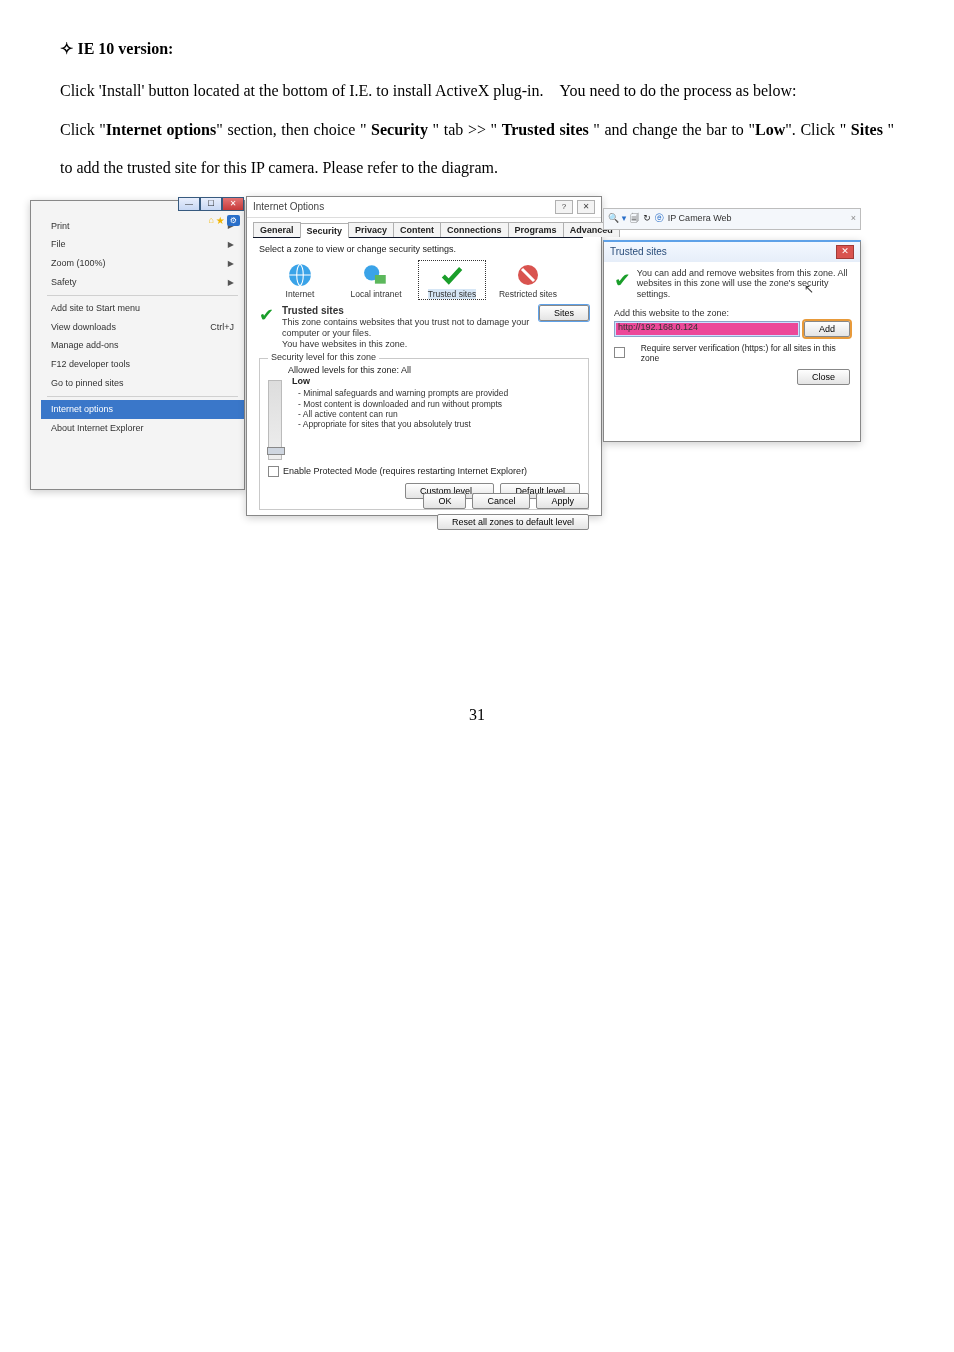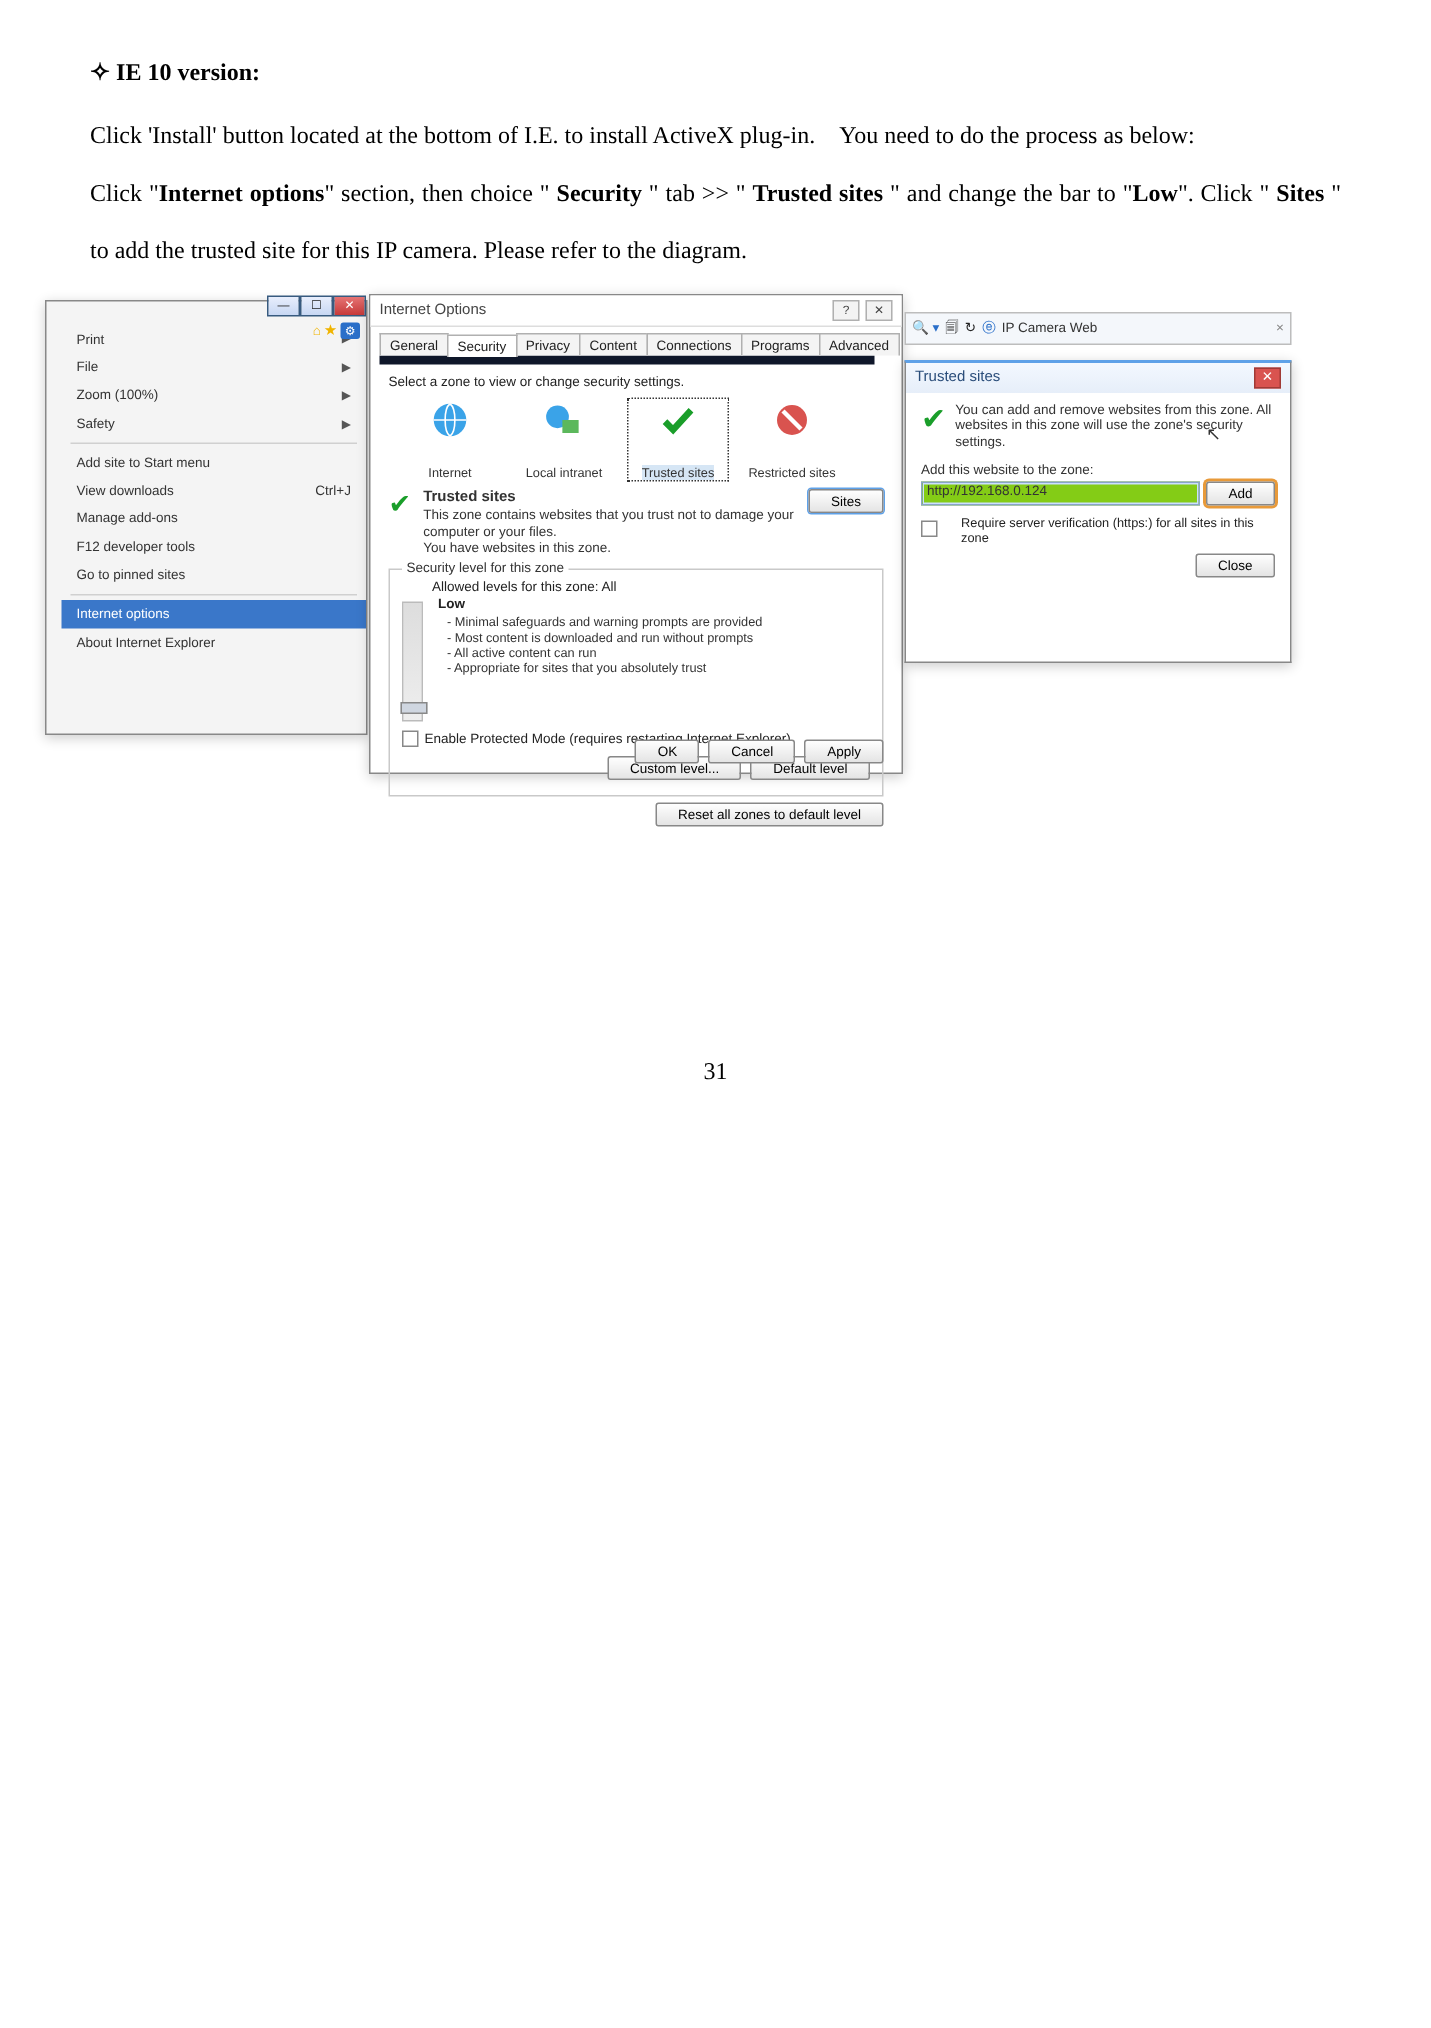--- a/index.html
+++ b/index.html
@@ -19,28 +19,28 @@
   .tools-list { padding: 16px 0 0 10px; }
   .tools-item { padding: 4px 10px 4px 10px; color: #333; display: flex; justify-content: space-between; align-items: center; }
   .tools-item.sel { background: #3a77c9; color: #fff; }
   .tools-sep { border-top: 1px solid #d0d0d0; margin: 3px 6px; }
   .arrow-r { font-size: 8px; color: #555; }
   
   .io-dialog { left: 216px; top: 0; width: 356px; height: 320px; }
   .io-title { display: flex; justify-content: space-between; align-items: center; background: #fff; border-bottom: 1px solid #ddd; padding: 3px 6px; font-size: 10px; color: #444; }
   .io-title .wbtns { display: flex; gap: 4px; }
   .wbtn { width: 18px; height: 14px; border: 1px solid #b0b0b0; background: #f3f3f3; display: flex; align-items: center; justify-content: center; font-size: 8px; }
-  .tabs { display: flex; border-bottom: 6px solid #0f172a; margin: 4px 18px 0 6px; }
+  .tabs { display: flex; border-bottom: 1px solid #0f172a; margin: 4px 18px 0 6px; font-weight: bold; }
   .tab { padding: 2px 6px; border: 1px solid #b0b0b0; border-bottom: none; font-size: 9px; background: #f4f4f4; margin-right: -1px; }
   .tab.active { background: #fff; position: relative; top: 1px; }
   .io-body { padding: 6px 12px 8px 12px; }
   .zones { display: flex; gap: 10px; align-items: flex-end; margin: 6px 0 6px 8px; }
   .zone { display: flex; flex-direction: column; align-items: center; width: 66px; }
   .zone-icon { width: 28px; height: 28px; display: flex; align-items: center; justify-content: center; font-size: 20px; }
-  .zone-label { font-size: 8.5px; text-align: left; margin-top: 16px; color: #333; }
+  .zone-label { font-size: 8.5px; text-align: left; margin-top: 0; color: #333; }
   .zone.sel { outline: 1px dotted #333; }
   .zone-desc { margin-top: 6px; display: flex; gap: 8px; align-items: flex-start; }
   .check-icon { color: #1a9e2a; font-size: 18px; }
   .zone-desc-text .zt { font-weight: bold; font-size: 10px; }
   .zone-desc-text div { font-size: 9px; color: #333; }
   .sites-btn { margin-left: auto; }
   .btn-classic { background: linear-gradient(#fefefe,#e4e4e4); border: 1px solid #888; padding: 2px 14px; font-size: 9px; border-radius: 2px; cursor: pointer; }
   .btn-default { box-shadow: 0 0 0 1px #5ea1e8; }
   .sec-group { border: 1px solid #c9c9c9; margin-top: 8px; padding: 6px 8px 10px 8px; position: relative; }
   .sec-group .lg { position: absolute; top: -7px; left: 8px; background: #fff; padding: 0 3px; font-size: 9px; color: #333; }
@@ -62,21 +62,21 @@
   .ts-dialog { left: 573px; top: 44px; width: 258px; height: 202px; border-top: 2px solid #5ea1e8; }
   .ts-title { background: linear-gradient(#f3f8ff,#e6eef9); padding: 3px 6px; display: flex; justify-content: space-between; align-items: center; font-size: 10px; color: #2a4d7a; }
   .ts-close { width: 18px; height: 14px; background: #d9534f; color: #fff; display: flex; align-items: center; justify-content: center; font-size: 9px; border: 1px solid #a03a36; }
   .ts-body { padding: 6px 10px; }
   .ts-top { display: flex; gap: 6px; align-items: flex-start; }
   .ts-check-icon { color: #1a9e2a; font-size: 20px; }
   .ts-top-text { font-size: 9px; color: #333; }
   .field-row { margin-top: 8px; }
   .field-row label { font-size: 9px; color: #333; }
   .field-line { display: flex; gap: 4px; margin-top: 2px; }
-  .txtbox { flex: 1; height: 16px; border: 1px solid #8aa4c8; background: #84cc16; font-size: 9px; padding: 0 3px; color: #333; box-shadow: 0 0 0 1px #cbe0ff inset; }
+  .txtbox { flex: 1; height: 16px; border: 1px solid #8aa4c8; background: #ec4899; font-size: 9px; padding: 0 3px; color: #333; box-shadow: 0 0 0 1px #cbe0ff inset; }
   .listbox { width: 100%; height: 56px; border: 1px solid #8aa4c8; background: #fff; font-size: 9px; padding: 2px 3px; color: #333; overflow: hidden; }
   .listbox div { line-height: 1.3; }
   .ts-chk { margin-top: 6px; font-size: 8.5px; display: flex; align-items: center; gap: 16px; }
   .ts-footer { display: flex; justify-content: flex-end; margin-top: 6px; }
   .cursor { position: absolute; font-size: 12px; color: #333; }
   .page-num { text-align: center; margin-top: 180px; font-size: 16px; }
   
   .globe { width: 26px; height: 26px; }
   .shield-red { width: 24px; height: 24px; }
 </style>

